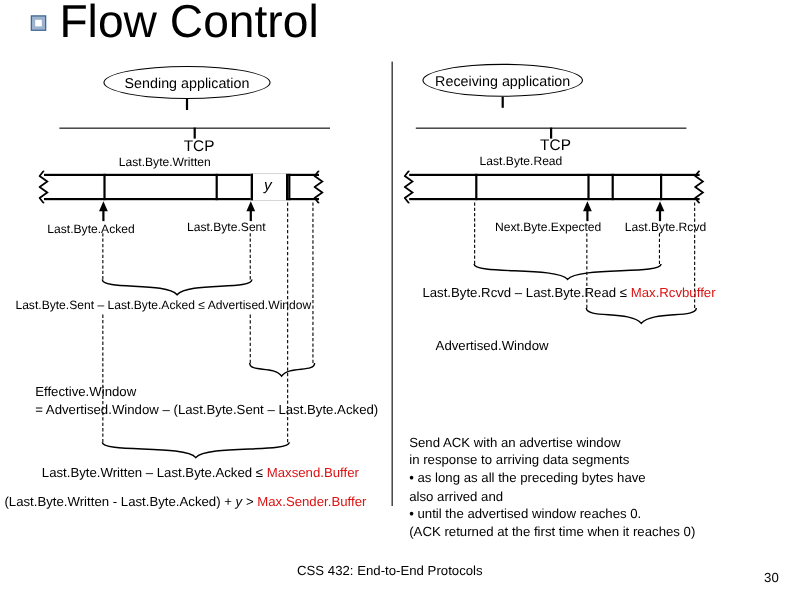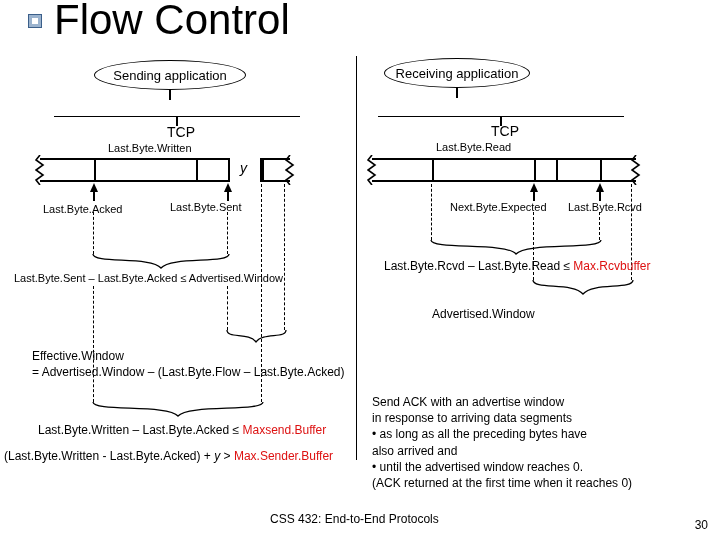--- a/index.html
+++ b/index.html
@@ -153,34 +153,34 @@
 <div class="dash" style="left:599px; top:212px; height:28px;"></div>
 <div class="brace" style="left:431px; top:240px;">
   <svg width="170" height="16">
       <path d="M0,0 C0,10 75,2 85,14 C95,2 170,10 170,0" fill="none" stroke="#000" stroke-width="1.3"></path>
     </svg>
 </div>
 <div class="para" style="left:384px; top:258px;">
   <span>Last.Byte.Rcvd – Last.Byte.Read ≤ </span><span class="red">Max.Rcvbuffer</span>
 </div>
 
-<div class="para" style="left:396px; top:306px;margin-left:36px;">
+<div class="para" style="left:396px; top:306px;">
   <div>Advertised.Window</div>
 </div>
 
 <div class="dash" style="left:227px; top:286px; height:44px;"></div>
 <div class="dash" style="left:284px; top:184px; height:146px;"></div>
 <div class="brace" style="left:227px; top:330px;">
   <svg width="59" height="14">
       <path d="M0,0 C0,9 22,2 29,12 C36,2 59,9 59,0" fill="none" stroke="#000" stroke-width="1.3"></path>
     </svg>
 </div>
 <div class="para" style="left:32px; top:348px;">
   <div>Effective.Window</div>
-  <div>= Advertised.Window – (Last.Byte.Flow – Last.Byte.Acked)</div>
+  <div>= Advertised.Window – (Last.Byte.Sent – Last.Byte.Acked)</div>
 </div>
 
 <div class="dash" style="left:93px; top:286px; height:116px;"></div>
 <div class="dash" style="left:261px; top:184px; height:218px;"></div>
 <div class="brace" style="left:93px; top:402px;">
   <svg width="170" height="16">
       <path d="M0,0 C0,10 75,2 85,14 C95,2 170,10 170,0" fill="none" stroke="#000" stroke-width="1.3"></path>
     </svg>
 </div>
 <div class="para" style="left:38px; top:422px;">

